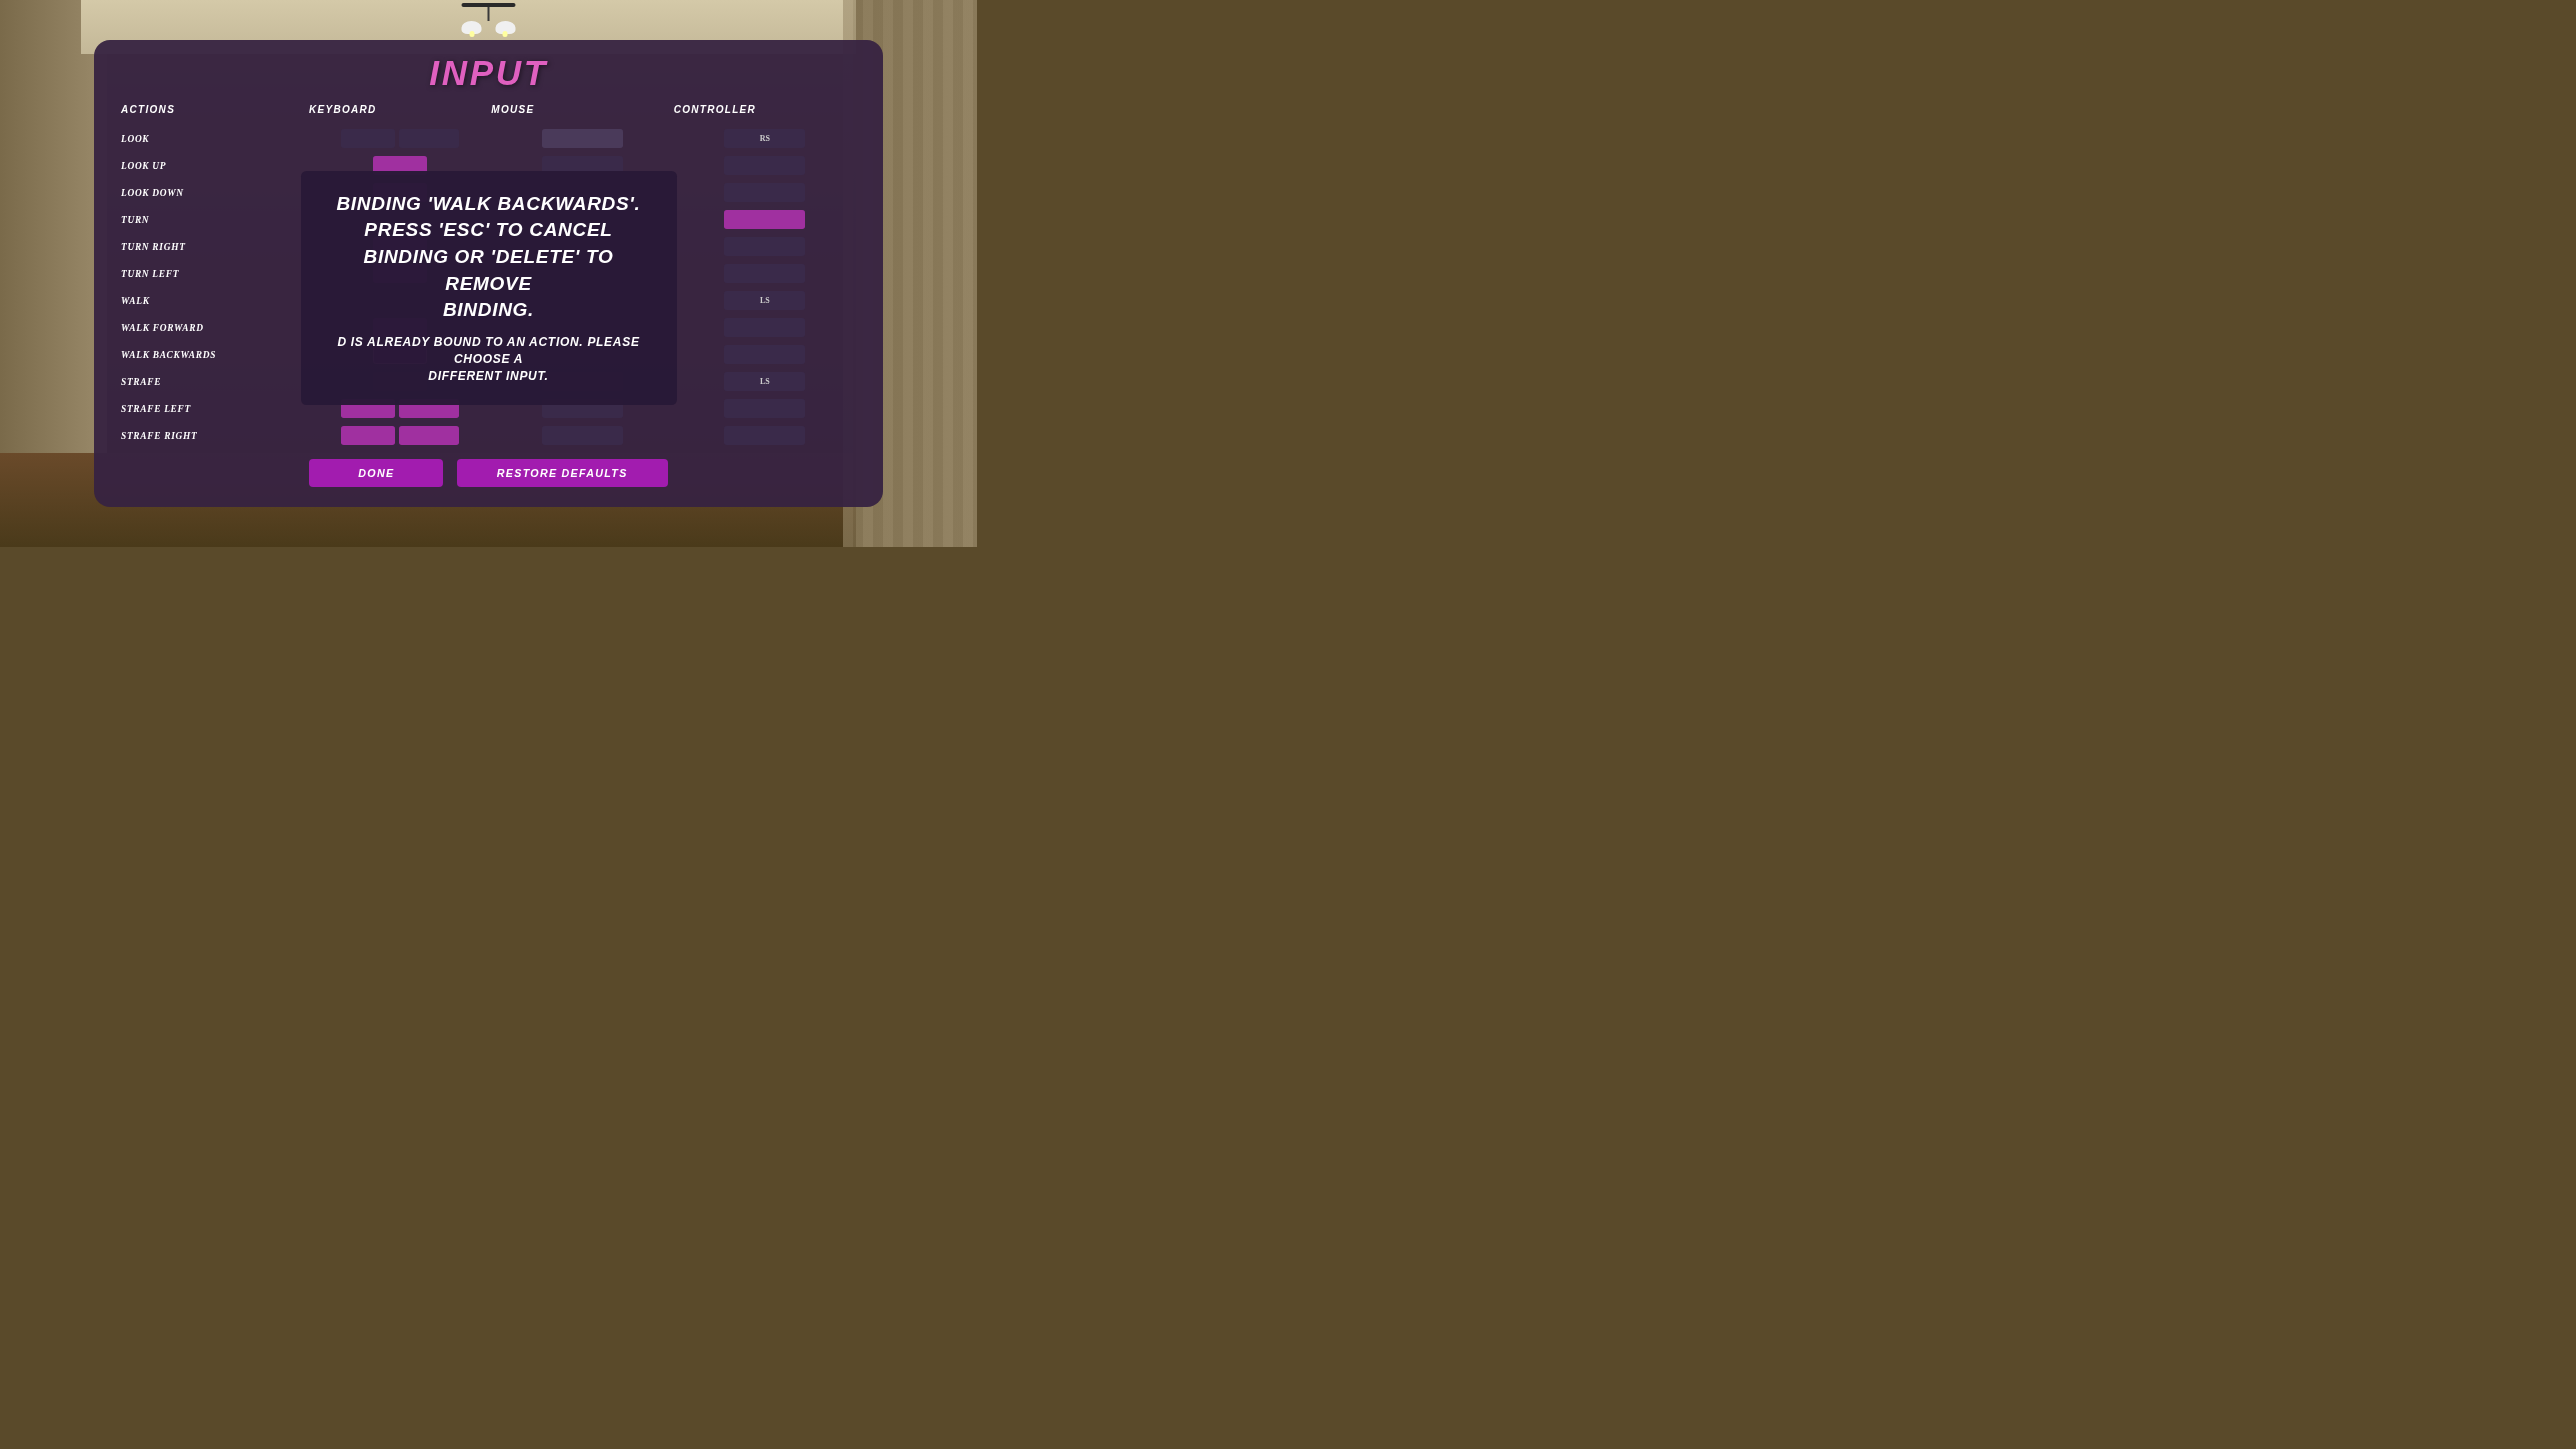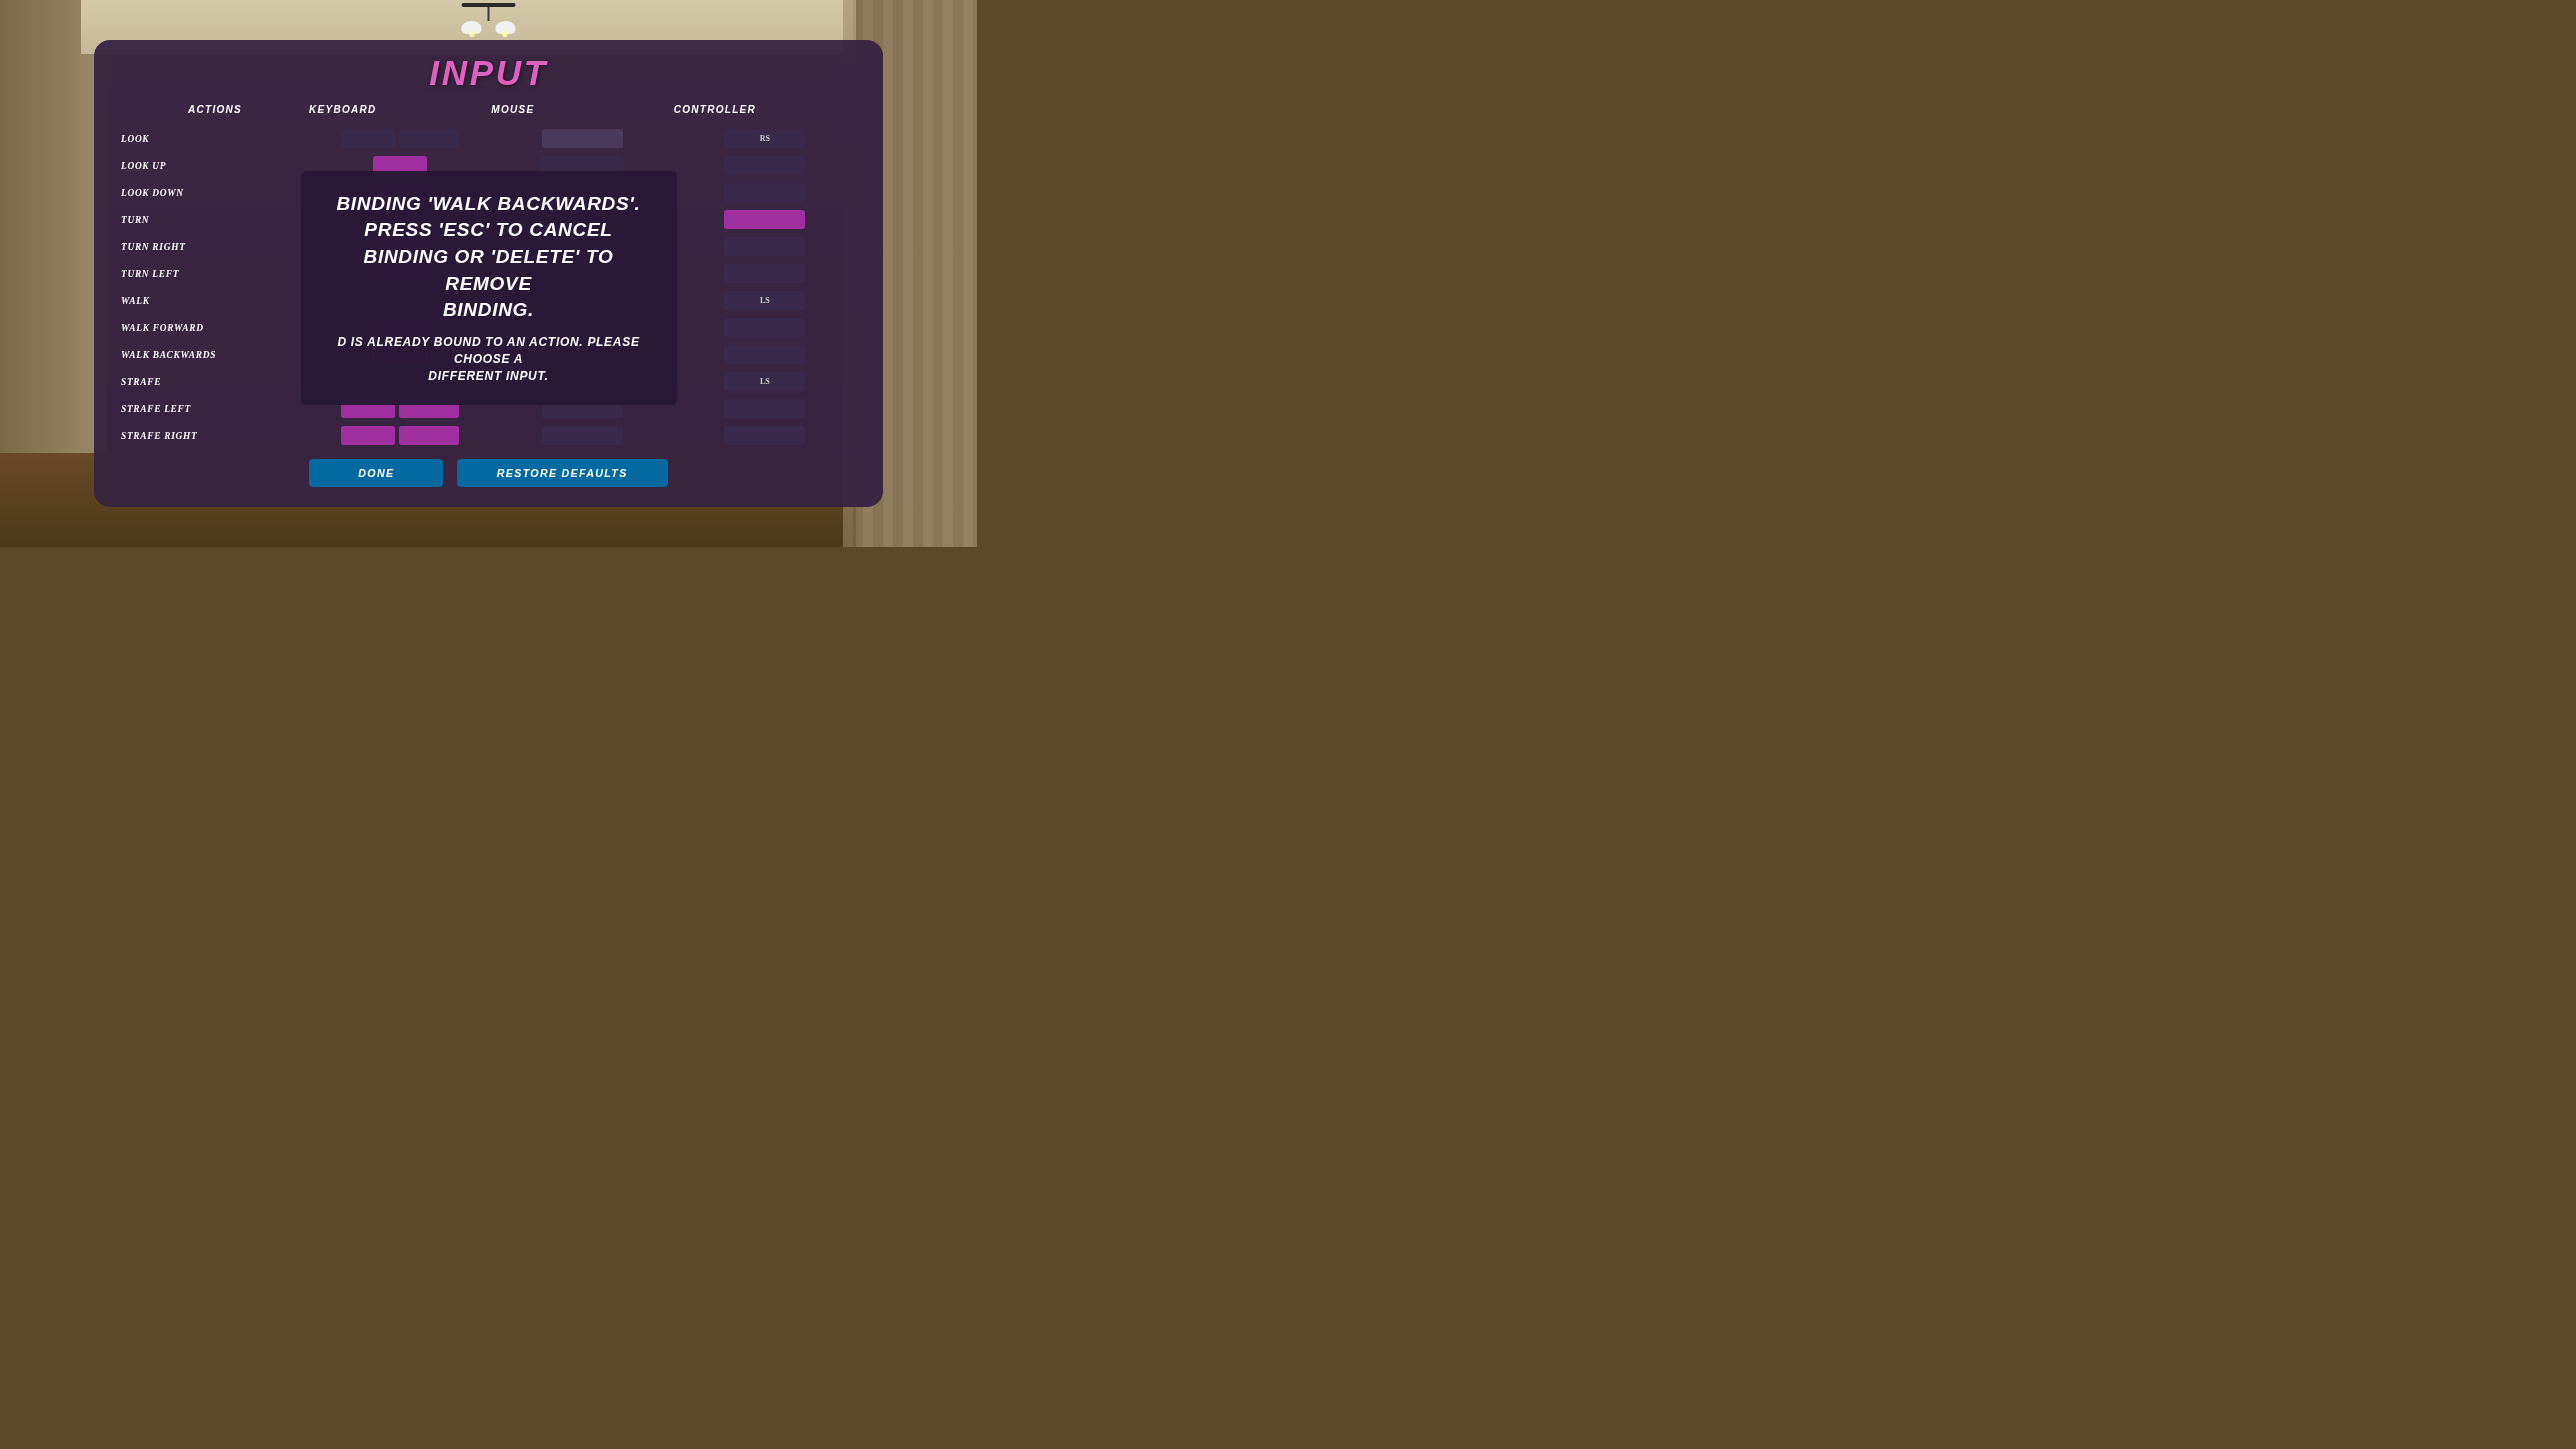--- a/index.html
+++ b/index.html
@@ -98,21 +98,21 @@
     .col-header {
       font-size: 10px;
       font-weight: 900;
       font-style: italic;
       color: #ffffff;
       text-transform: uppercase;
       letter-spacing: 1.3px;
       text-align: left;
     }
     .col-header:first-child {
-      text-align: center;
+      text-align: left;
     }
 
     
     .rows-container {
       flex: 1;
       overflow: hidden;
       position: relative;
     }
 
     
@@ -201,21 +201,21 @@
     
     .bottom-buttons {
       display: flex;
       justify-content: center;
       gap: 13.4px;
       margin-top: 10.7px;
     }
 
     .btn {
       padding: 8px 40px;
-      background: #0369a1;
+      background: #a21caf;
       color: #ffffff;
       font-size: 10.7px;
       font-weight: 900;
       font-style: italic;
       text-transform: uppercase;
       letter-spacing: 1.3px;
       border: none;
       border-radius: 4px;
       cursor: pointer;
       min-width: 134px;

